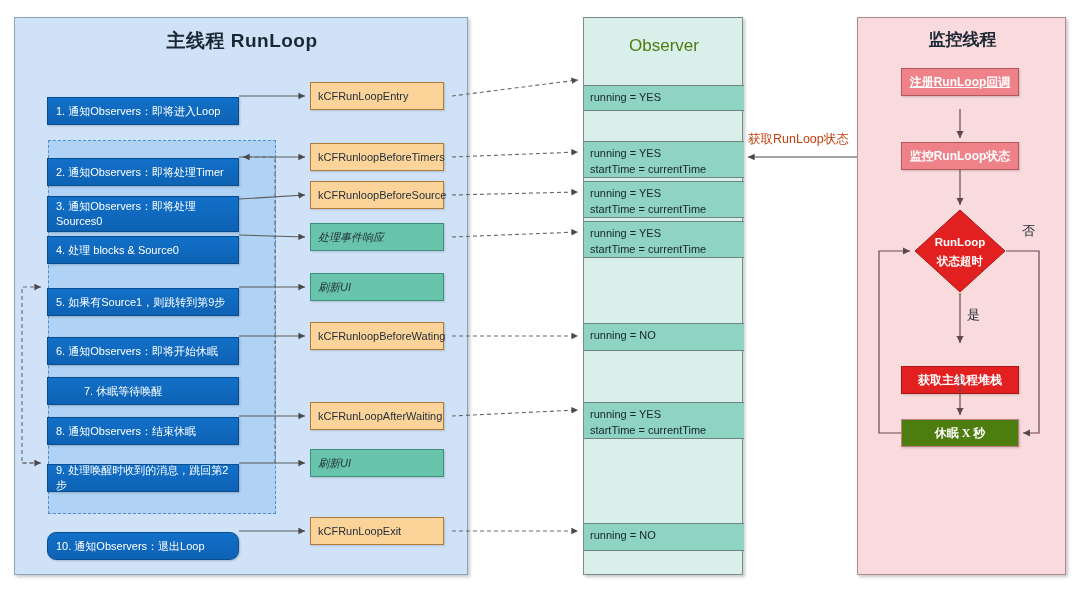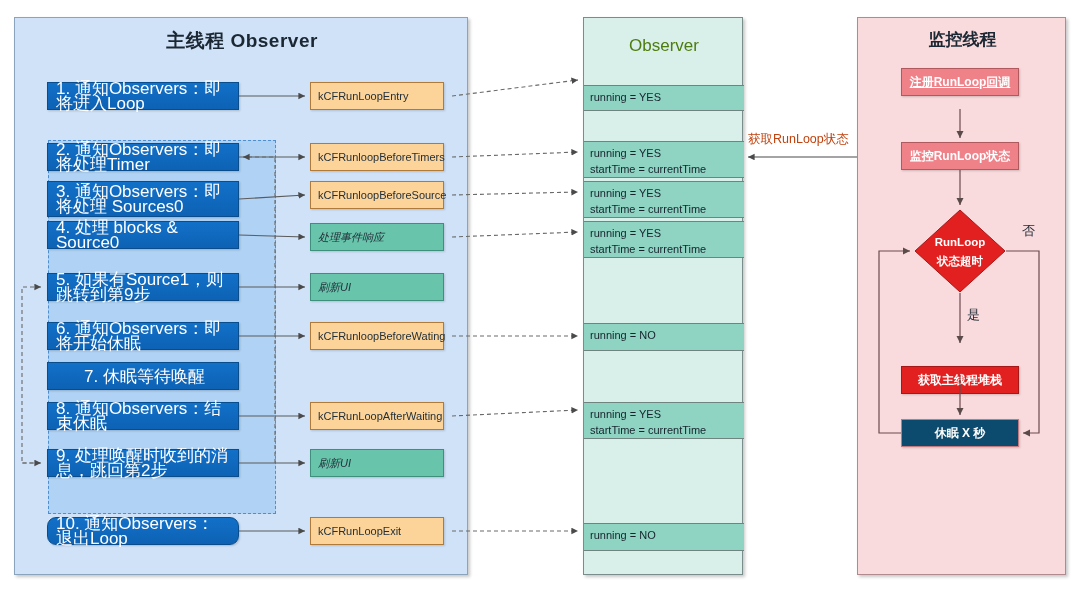--- a/index.html
+++ b/index.html
@@ -17,23 +17,24 @@
     background:#cfe2f8;border:1px solid #8aa4be;
     box-shadow:2px 2px 3px rgba(0,0,0,.22);
   }
   #main-title{
     position:absolute;left:0;top:10px;width:454px;text-align:center;
     font-size:19px;font-weight:bold;color:#1b2733;letter-spacing:.5px;
   }
   .step{
     position:absolute;box-sizing:border-box;
     background:linear-gradient(180deg,#1270c8 0%,#0d62b4 100%);
-    border:1px solid #0a4d8c;color:#ffffff;font-size:17px;
+    border:1px solid #0a4d8c;color:#ffffff;font-size:11px;
     padding:0 8px;display:flex;align-items:center;line-height:15px;
     box-shadow:1px 1px 2px rgba(0,0,0,.18);
+    margin-top:15px;
   }
   #loop-dash{
     position:absolute;left:33px;top:122px;width:228px;height:374px;
     border:1px dashed #4f8fd0;background:rgba(138,190,240,.45);
     box-sizing:border-box;
   }
 
   
   .cb{
     position:absolute;box-sizing:border-box;height:28px;
@@ -70,41 +71,41 @@
     font-size:17px;font-weight:bold;color:#1b2733;
   }
   .mbox{
     position:absolute;box-sizing:border-box;
     display:flex;align-items:center;justify-content:center;
     color:#ffffff;font-size:12px;font-weight:bold;
     box-shadow:1px 1px 2px rgba(0,0,0,.18);
   }
   .mbox.light{background:#ef8189;border:1px solid #b0595f;}
   .mbox.solid{background:#e22020;border:1px solid #a81717;}
-  .mbox.pale{background:#0c4a6e;border:1px solid #c07b80;}
+  .mbox.pale{background:#4d7c0f;border:1px solid #c07b80;font-family:Liberation Serif, serif;}
   .diamond-label{
     position:absolute;color:#ffffff;font-size:11.5px;font-weight:bold;
     text-align:center;width:100%;
   }
   .yn{
     position:absolute;font-size:13px;color:#1b2733;
   }
   .edge-label{
     position:absolute;font-size:12.5px;color:#c2410c;white-space:nowrap;
   }
   svg.overlay{position:absolute;left:0;top:0;width:1080px;height:592px;
     pointer-events:none;}
 </style>
 </head>
 <body>
 
 <div id="stage">
 
   <div class="panel" id="main-panel">
-    <div id="main-title">主线程 Observer</div>
+    <div id="main-title">主线程 RunLoop</div>
     <div id="loop-dash"></div>
   </div>
 
   <div class="step" style="left:47px;top:82px;width:192px;height:28px;">1. 通知Observers：即将进入Loop</div>
   <div class="step" style="left:47px;top:143px;width:192px;height:28px;">2. 通知Observers：即将处理Timer</div>
   <div class="step" style="left:47px;top:181px;width:192px;height:36px;">3. 通知Observers：即将处理 Sources0</div>
   <div class="step" style="left:47px;top:221px;width:192px;height:28px;">4. 处理 blocks &amp; Source0</div>
   <div class="step" style="left:47px;top:273px;width:192px;height:28px;">5. 如果有Source1，则跳转到第9步</div>
   <div class="step" style="left:47px;top:322px;width:192px;height:28px;">6. 通知Observers：即将开始休眠</div>
   <div class="step" style="left:47px;top:362px;width:192px;height:28px;padding-left:36px;">7. 休眠等待唤醒</div>

